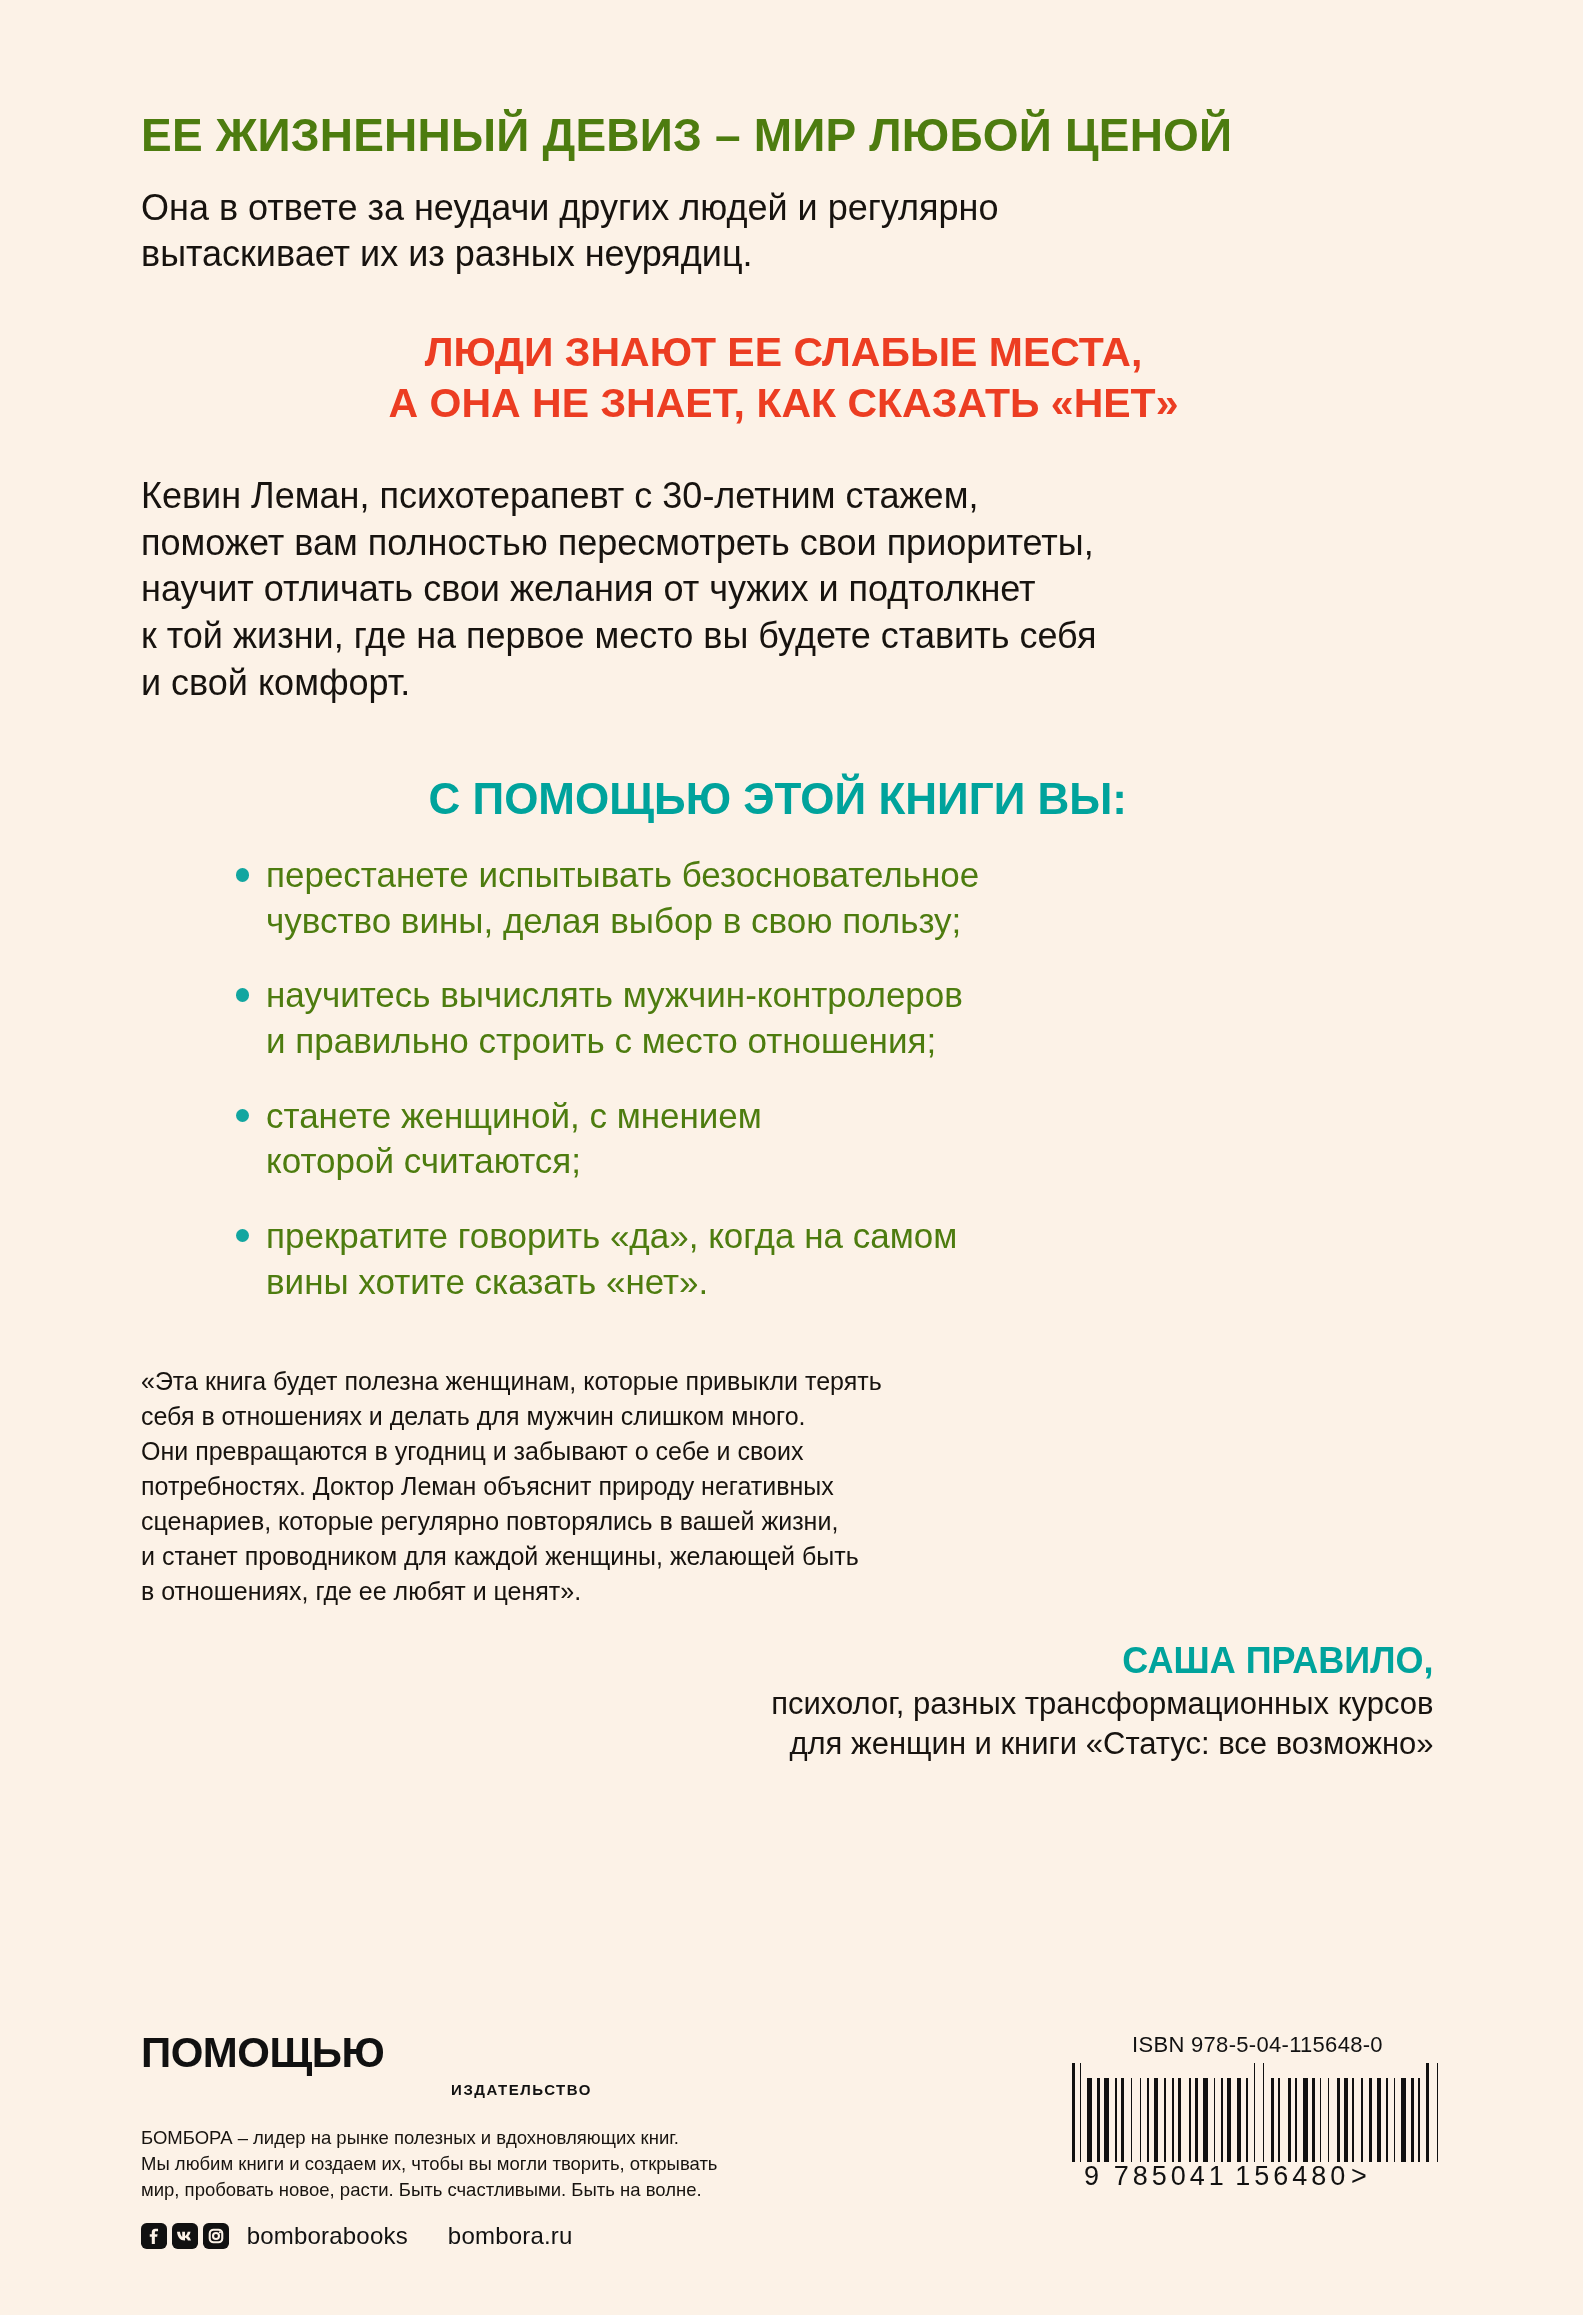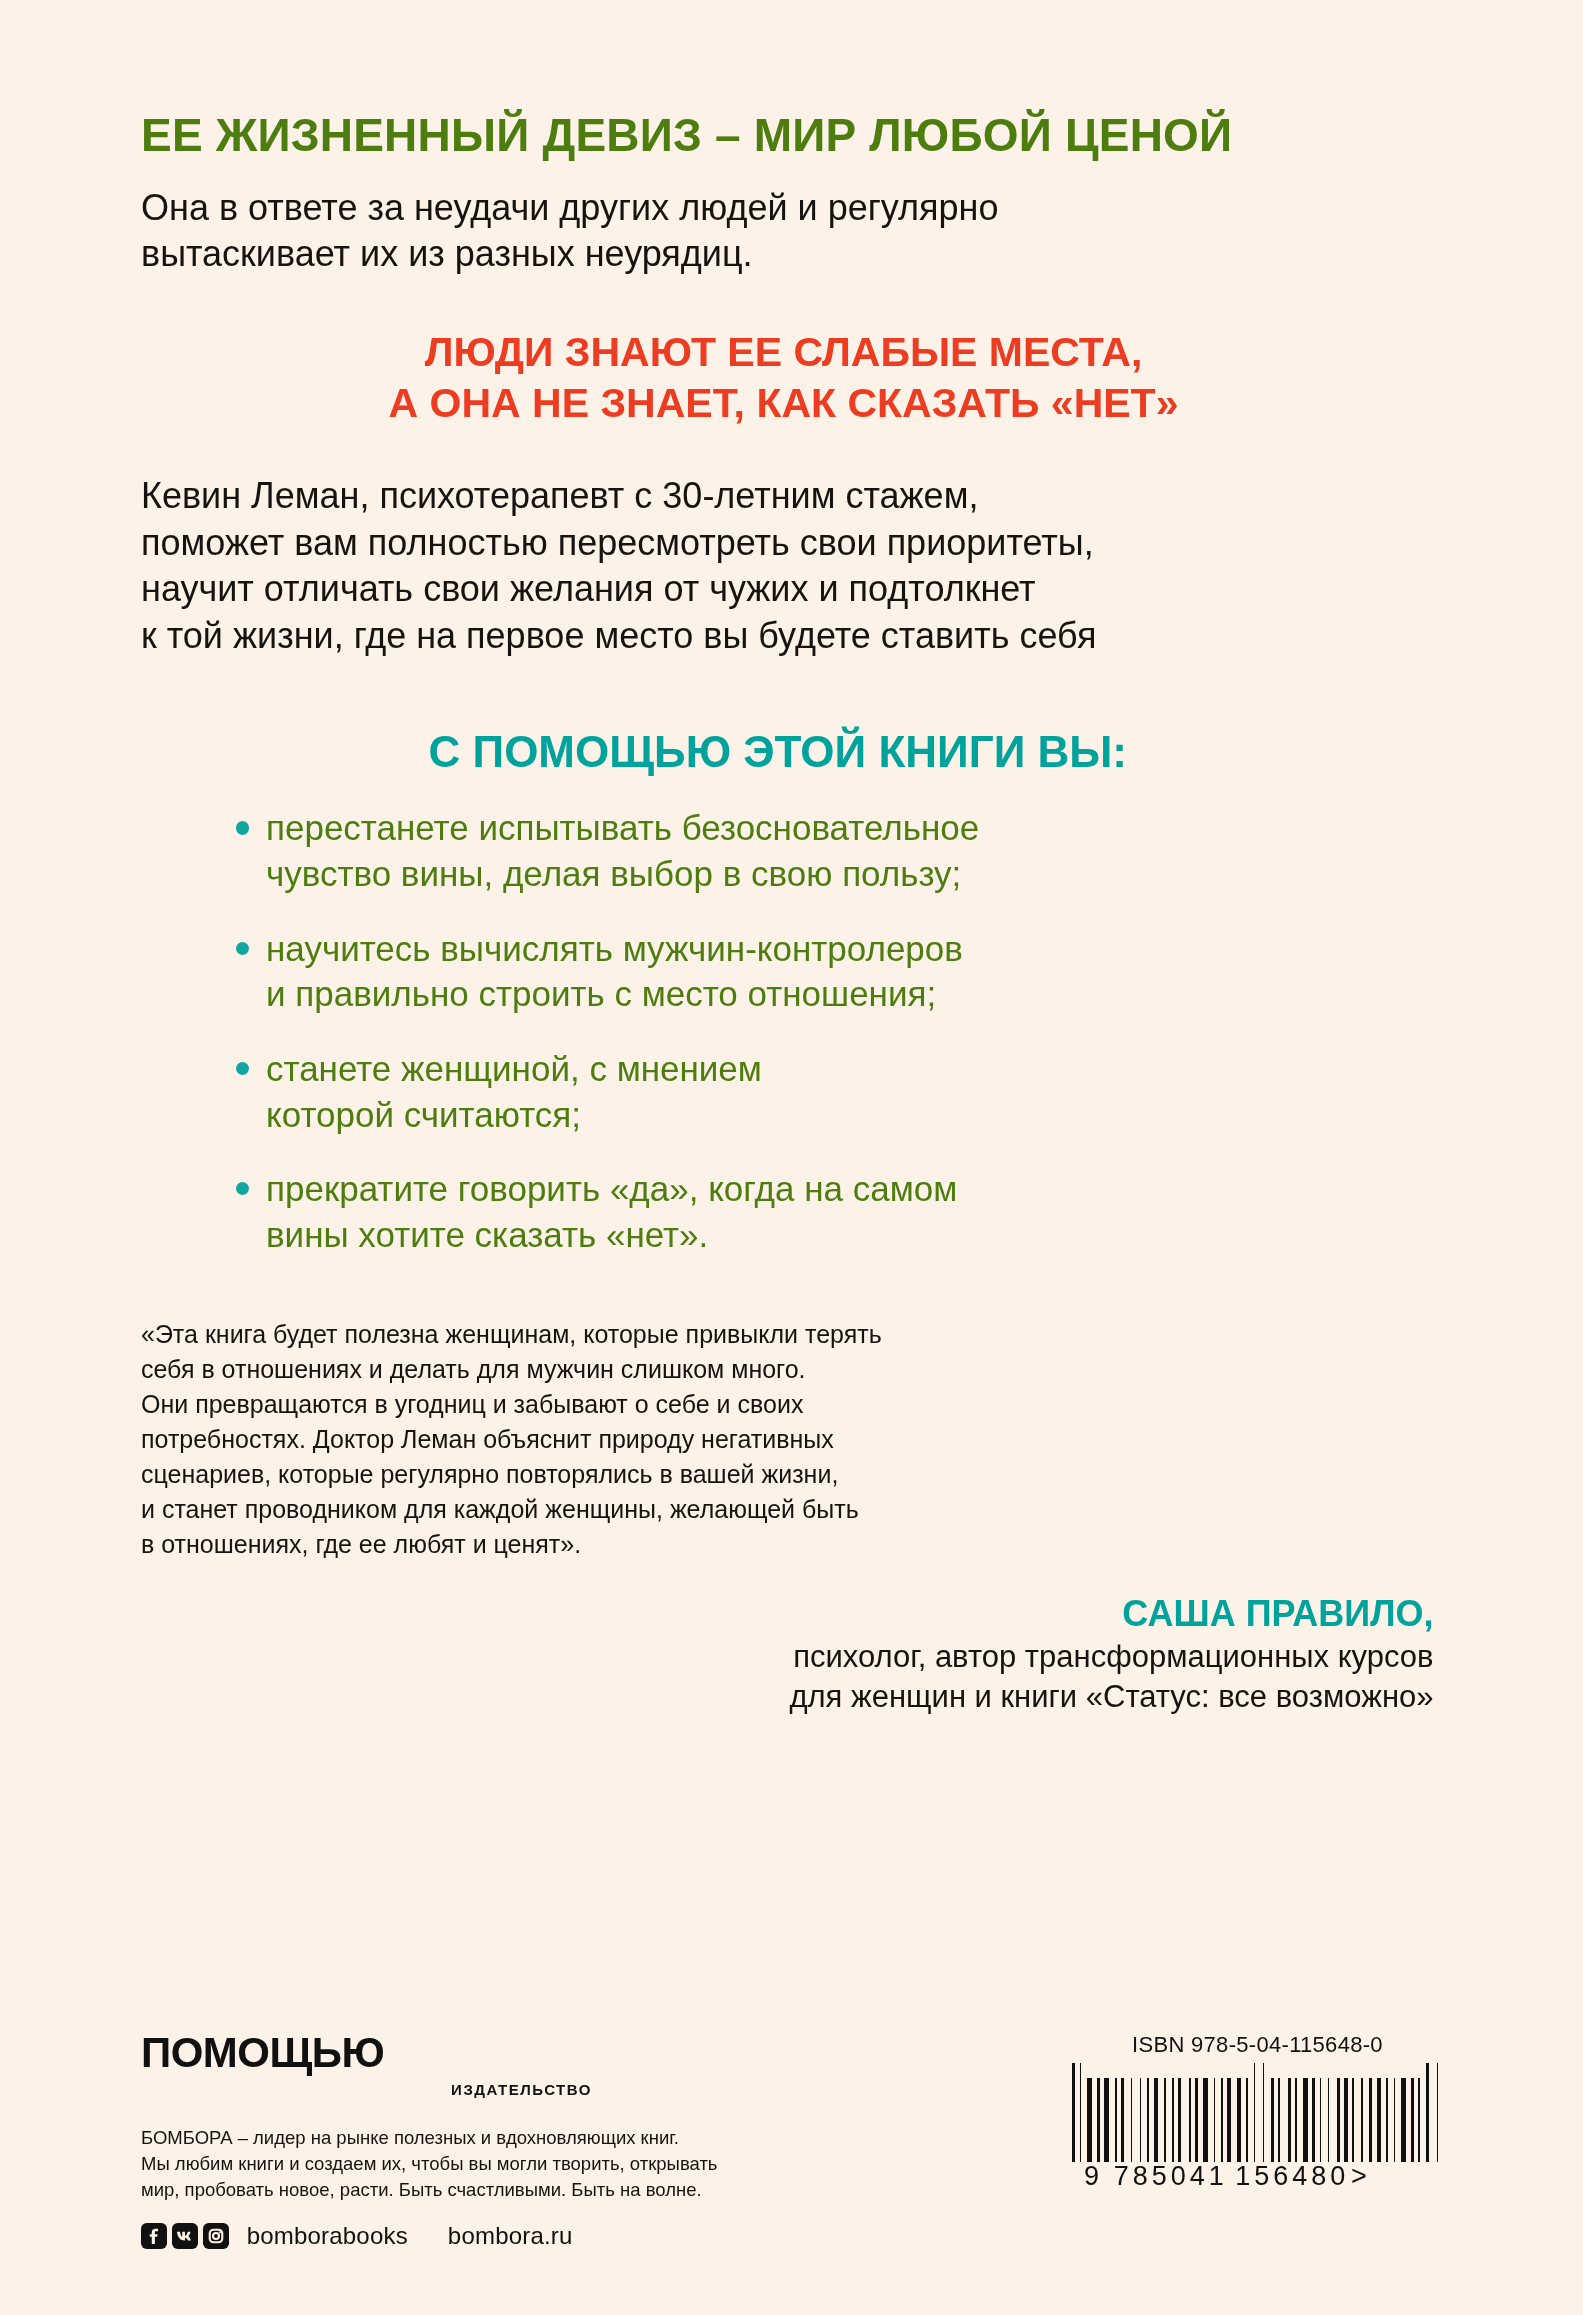--- a/index.html
+++ b/index.html
@@ -252,20 +252,21 @@
       <span class="ln">А ОНА НЕ ЗНАЕТ, КАК СКАЗАТЬ «НЕТ»</span>
     </h2>
   </div>
 
   <div class="para-block">
     <p class="body-text">
       <span class="ln">Кевин Леман, психотерапевт с 30-летним стажем,</span>
       <span class="ln">поможет вам полностью пересмотреть свои приоритеты,</span>
       <span class="ln">научит отличать свои желания от чужих и подтолкнет</span>
       <span class="ln">к той жизни, где на первое место вы будете ставить себя</span>
+      <span class="ln">и свой комфорт.</span>
     </p>
   </div>
 
   <div class="section-block">
     <h2 class="section-heading">С ПОМОЩЬЮ ЭТОЙ КНИГИ ВЫ:</h2>
     <ul class="bullets">
       <li>
         <span class="dot"></span>
         <span class="ln">перестанете испытывать безосновательное</span>
         <span class="ln">чувство вины, делая выбор в свою пользу;</span>
@@ -294,21 +295,21 @@
       <span class="ln">себя в отношениях и делать для мужчин слишком много.</span>
       <span class="ln">Они превращаются в угодниц и забывают о себе и своих</span>
       <span class="ln">потребностях. Доктор Леман объяснит природу негативных</span>
       <span class="ln">сценариев, которые регулярно повторялись в вашей жизни,</span>
       <span class="ln">и станет проводником для каждой женщины, желающей быть</span>
       <span class="ln">в отношениях, где ее любят и ценят».</span>
     </p>
     <div class="attribution">
       <div class="attr-name">САША ПРАВИЛО,</div>
       <div class="attr-role">
-        <span class="ln">психолог, автор трансформационных курсов</span>
+        <span class="ln">психолог, разных трансформационных курсов</span>
         <span class="ln">для женщин и книги «Статус: все возможно»</span>
       </div>
     </div>
   </div>
 
   <div class="footer">
 
     <div class="footer-left">
       <div class="logo-word">ПОМОЩЬЮ</div>
       <div class="logo-sub">ИЗДАТЕЛЬСТВО</div>

